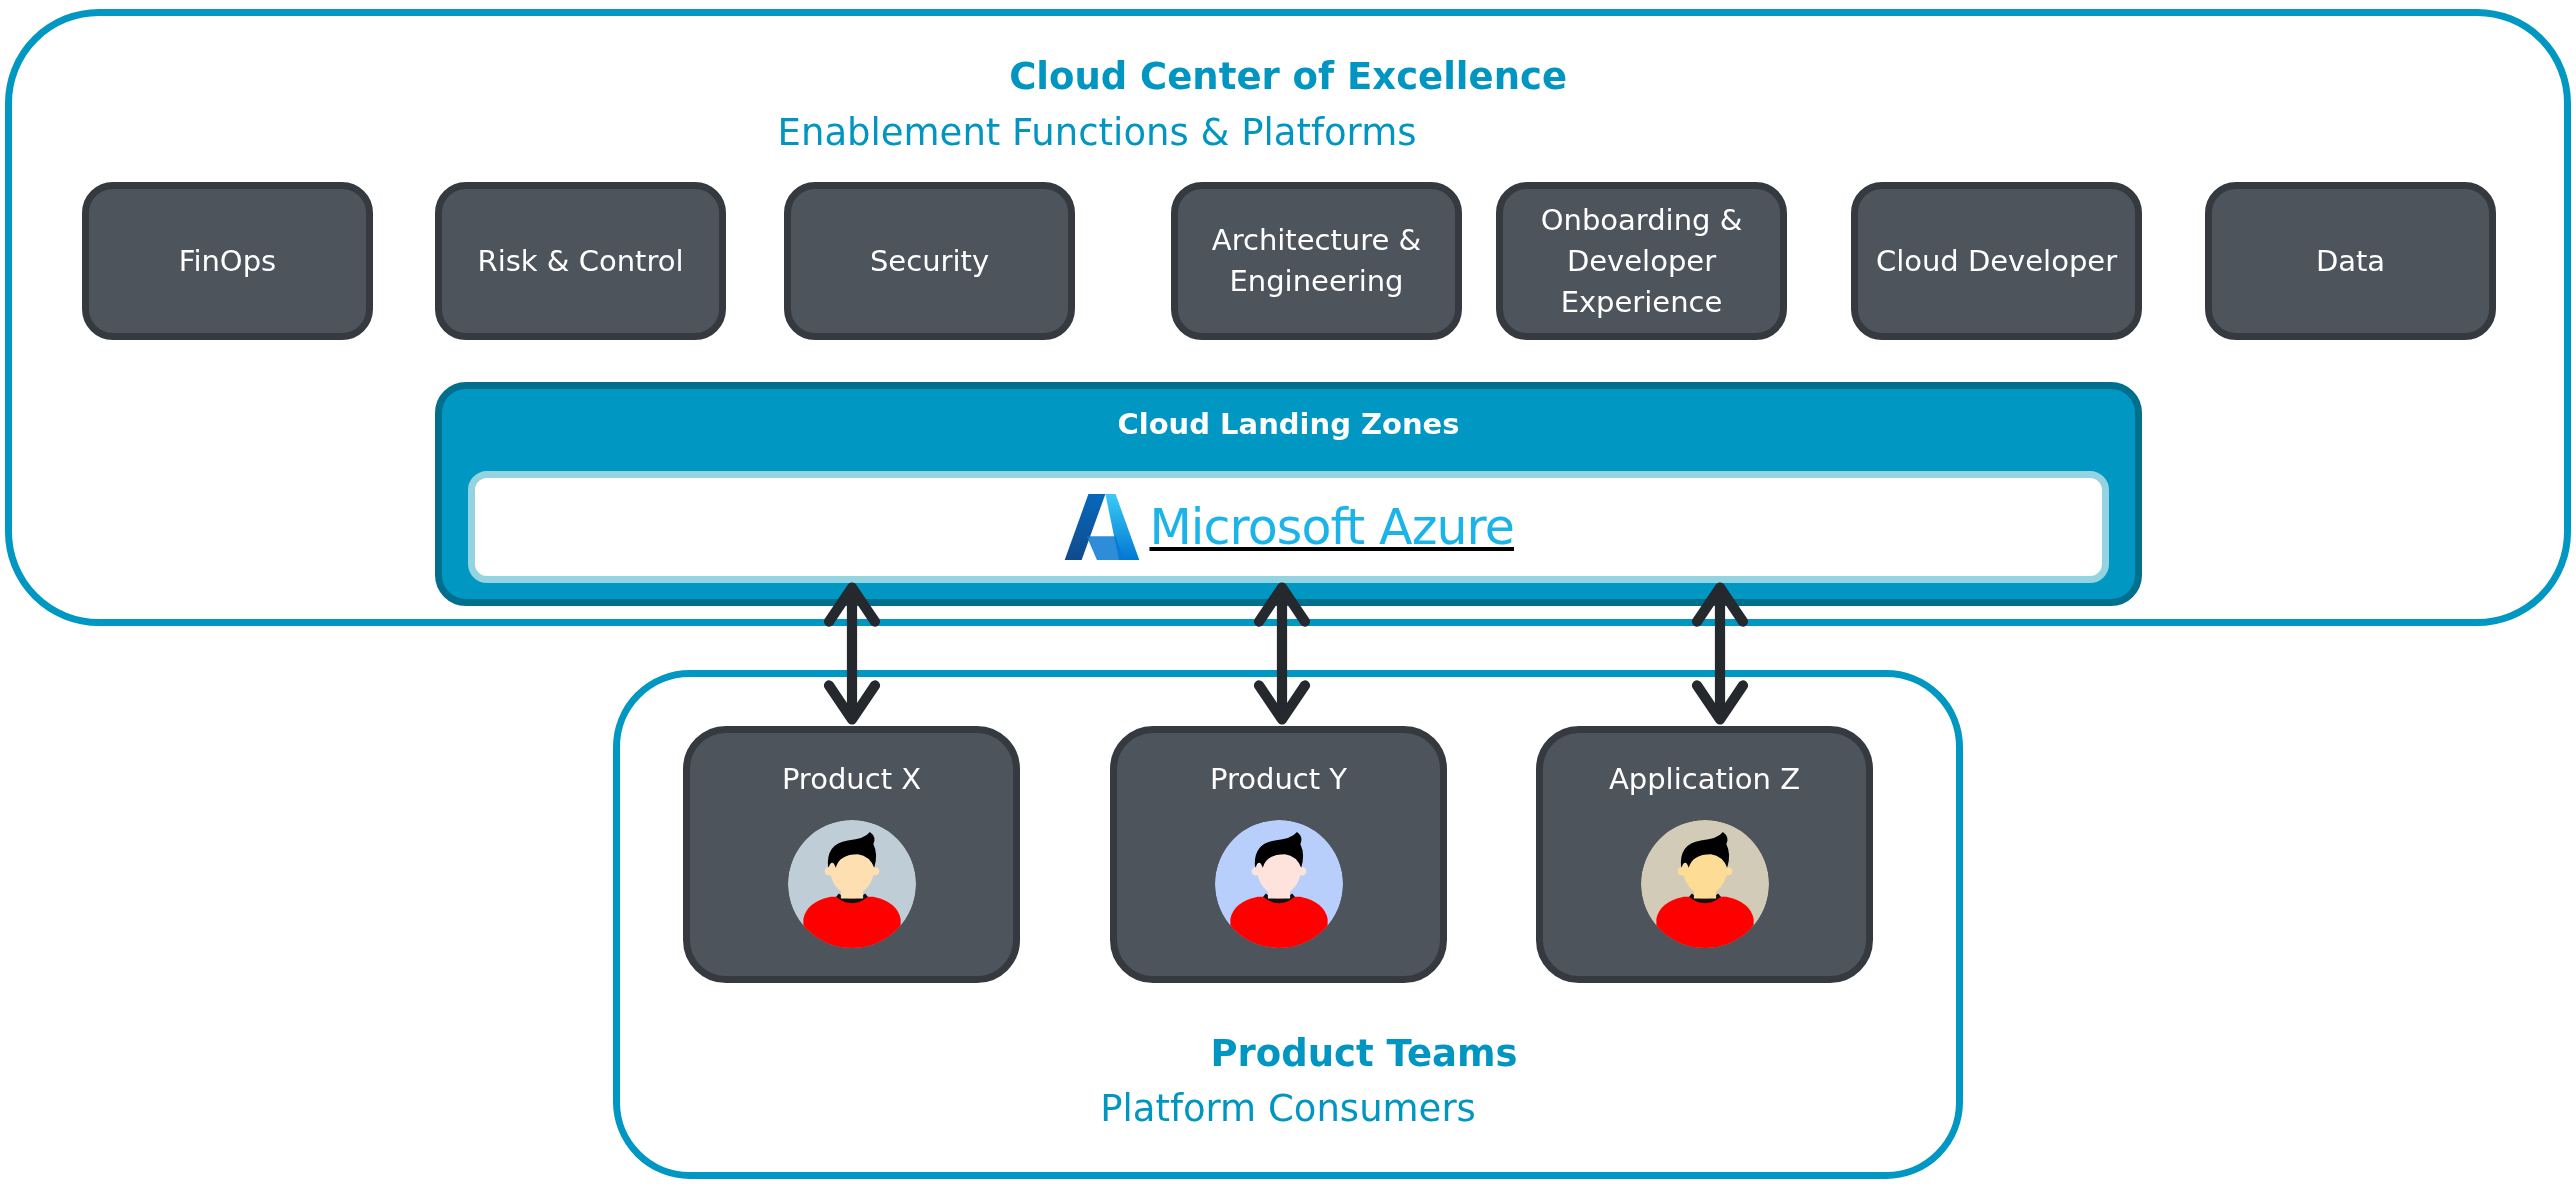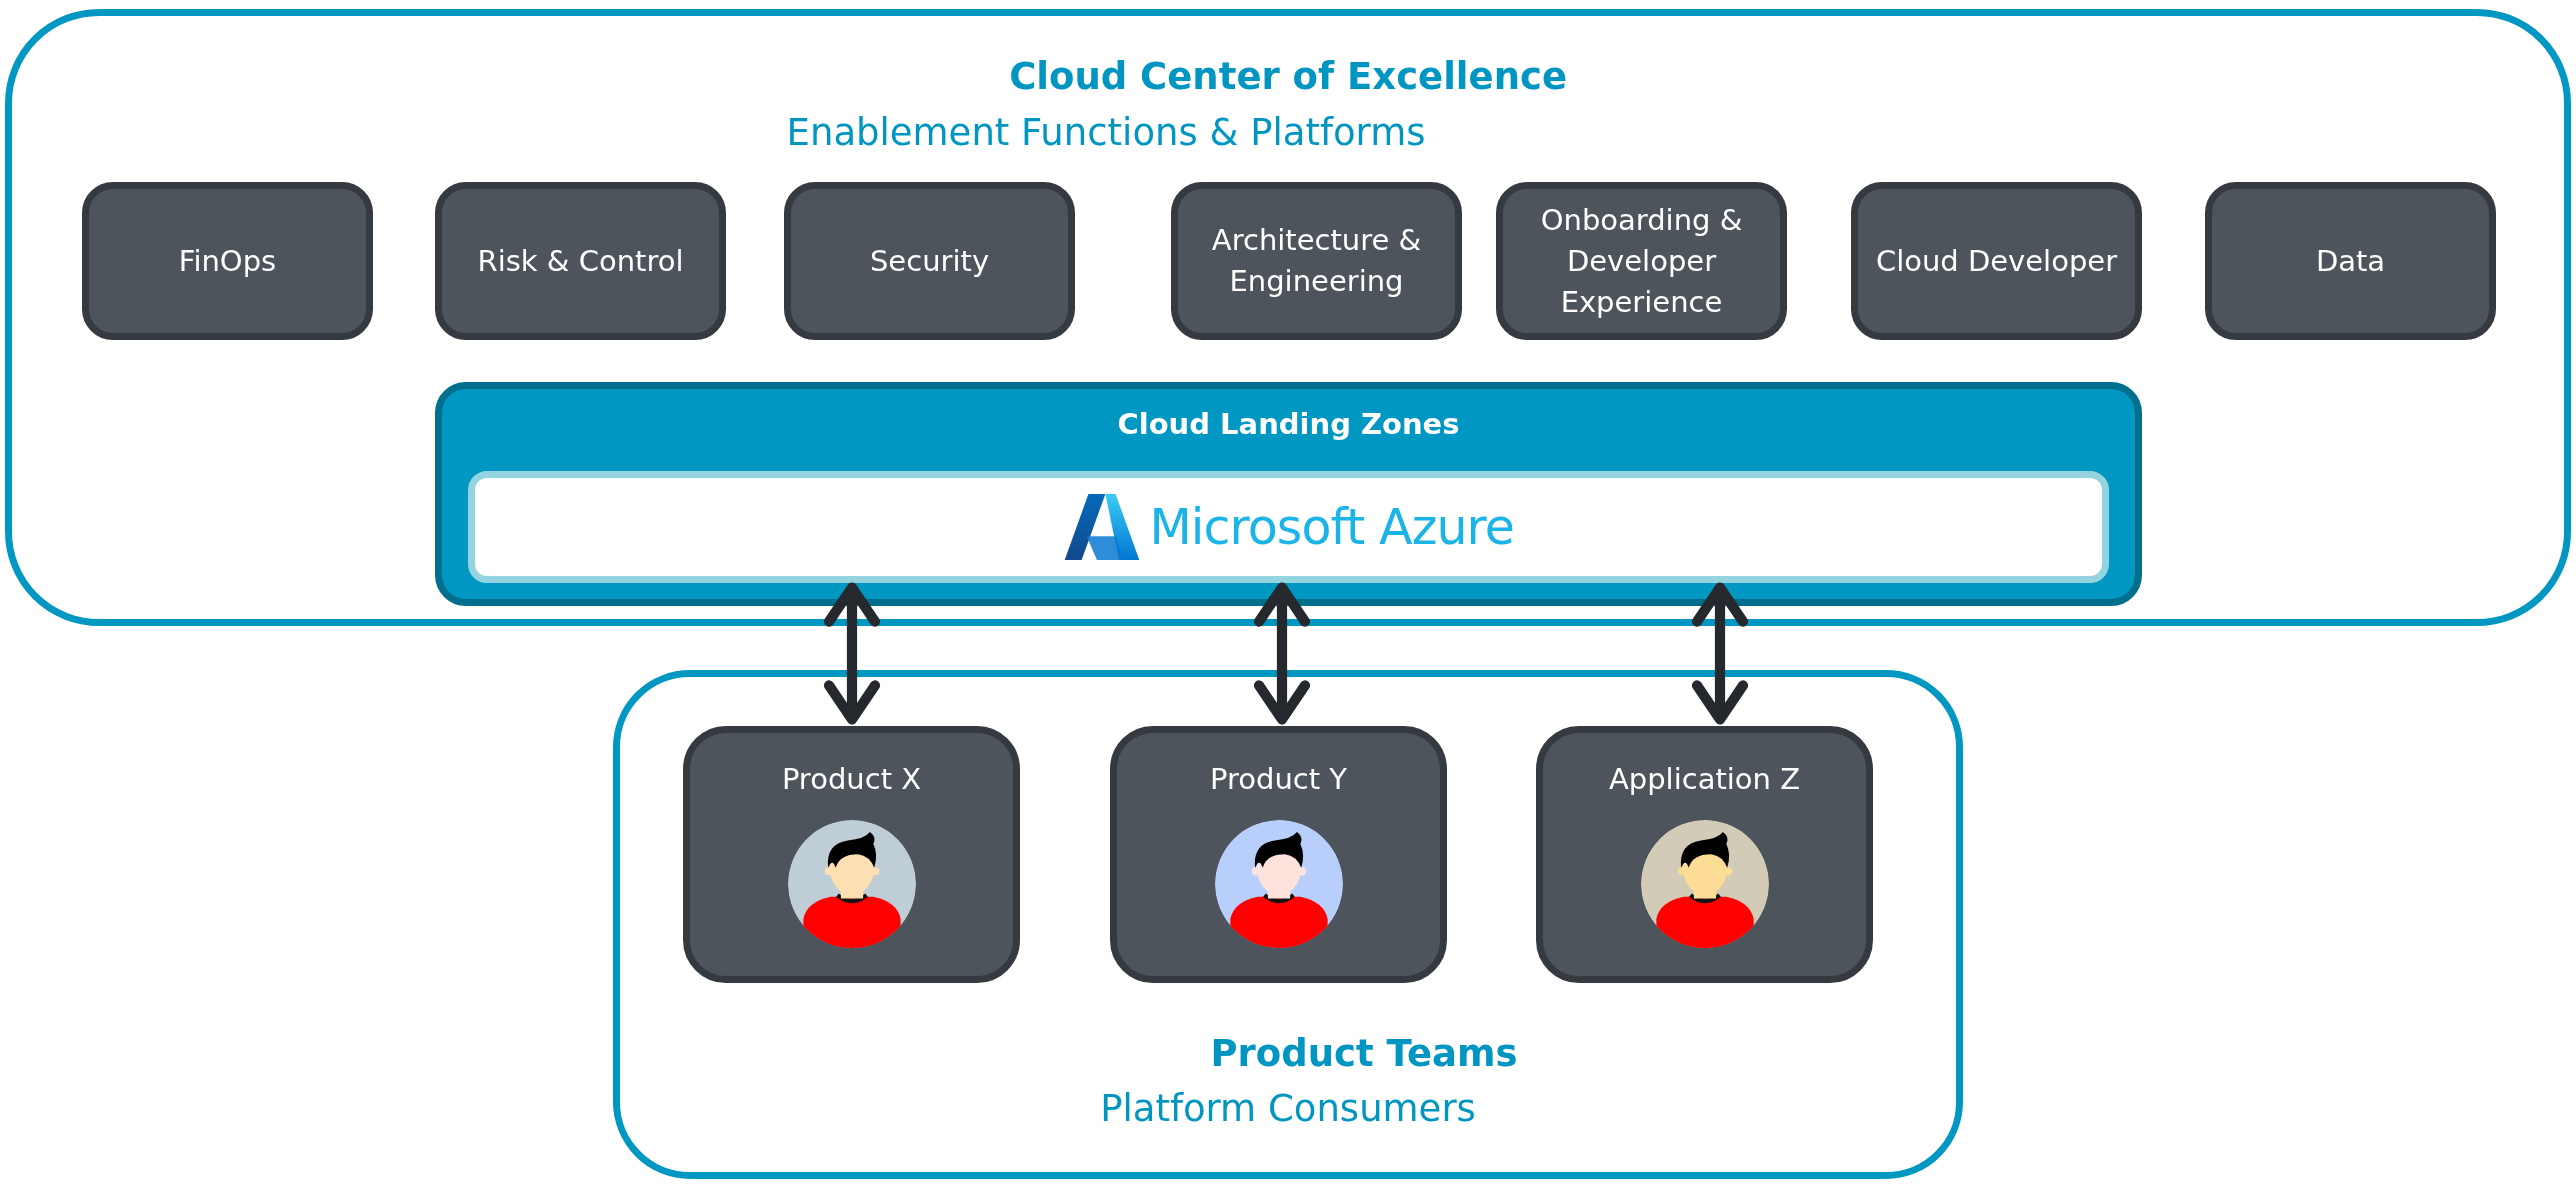--- a/index.html
+++ b/index.html
@@ -8,33 +8,33 @@
   .outer { left:5.1px; top:8.5px; width:2566px; height:617px; border:7.7px solid #0098c3; border-radius:94px; }
   .bottom-box { left:613px; top:670px; width:1350px; height:509px; border:7.7px solid #0098c3; border-radius:77px; background:#fff; }
   .title { color:#0096c1; text-align:center; white-space:nowrap; }
   .t-bold { font-weight:bold; font-size:37px; }
   .t-reg { font-size:37px; }
   .fbox { top:182px; width:291px; height:158px; background:#4e545c; border:7.7px solid #353a41; border-radius:31px;
           display:flex; align-items:center; justify-content:center; text-align:center; color:#fff; font-size:29px; line-height:41px; padding:0 8.5px; }
   .lz { left:435px; top:382px; width:1707px; height:224px; background:#0098c3; border:7.7px solid #006f8e; border-radius:31px; }
   .lz-title { left:435px; top:407px; width:1707px; text-align:center; color:#fff; font-weight:bold; font-size:29px; }
   .lz-inner { left:468px; top:471px; width:1641px; height:112px; background:#fff; border:7.7px solid #93d4e0; border-radius:19px;
-              display:flex; align-items:center; justify-content:center; }
+              display:flex; align-items:center; justify-content:center;text-decoration:underline; }
   .azure-text { color:#1bb4e8; font-size:49px; margin-left:8.5px; letter-spacing:-0.9px; }
   .pbox { top:726px; width:337px; height:257px; background:#4e545c; border:7.7px solid #353a41; border-radius:43px; }
   .pbox-label { position:absolute; left:0; right:0; top:29px; text-align:center; color:#fff; font-size:29px; }
   .avatar { position:absolute; left:50%; top:87px; width:128px; height:128px; margin-left:-64px; border-radius:50%; overflow:hidden; }
   .arrow { position:absolute; }
 </style>
 </head>
 <body>
 
 <div class="abs outer"></div>
 <div class="abs title t-bold" style="left:5.1px; width:2566px; top:55px;">Cloud Center of Excellence</div>
-<div class="abs title t-reg" style="left:17px; width:2178px; top:111px;">Enablement Functions &amp; Platforms</div>
+<div class="abs title t-reg" style="left:8px; width:2178px; top:111px;">Enablement Functions &amp; Platforms</div>
 
 <div class="abs fbox" style="left:82px;">FinOps</div>
 <div class="abs fbox" style="left:435px;">Risk &amp; Control</div>
 <div class="abs fbox" style="left:784px;">Security</div>
 <div class="abs fbox" style="left:1143px;margin-left:28px;">Architecture &amp; Engineering</div>
 <div class="abs fbox" style="left:1496px;">Onboarding &amp; Developer Experience</div>
 <div class="abs fbox" style="left:1851px;">Cloud Developer</div>
 <div class="abs fbox" style="left:2205px;text-align:center;">Data</div>
 
 <div class="abs lz"></div>

